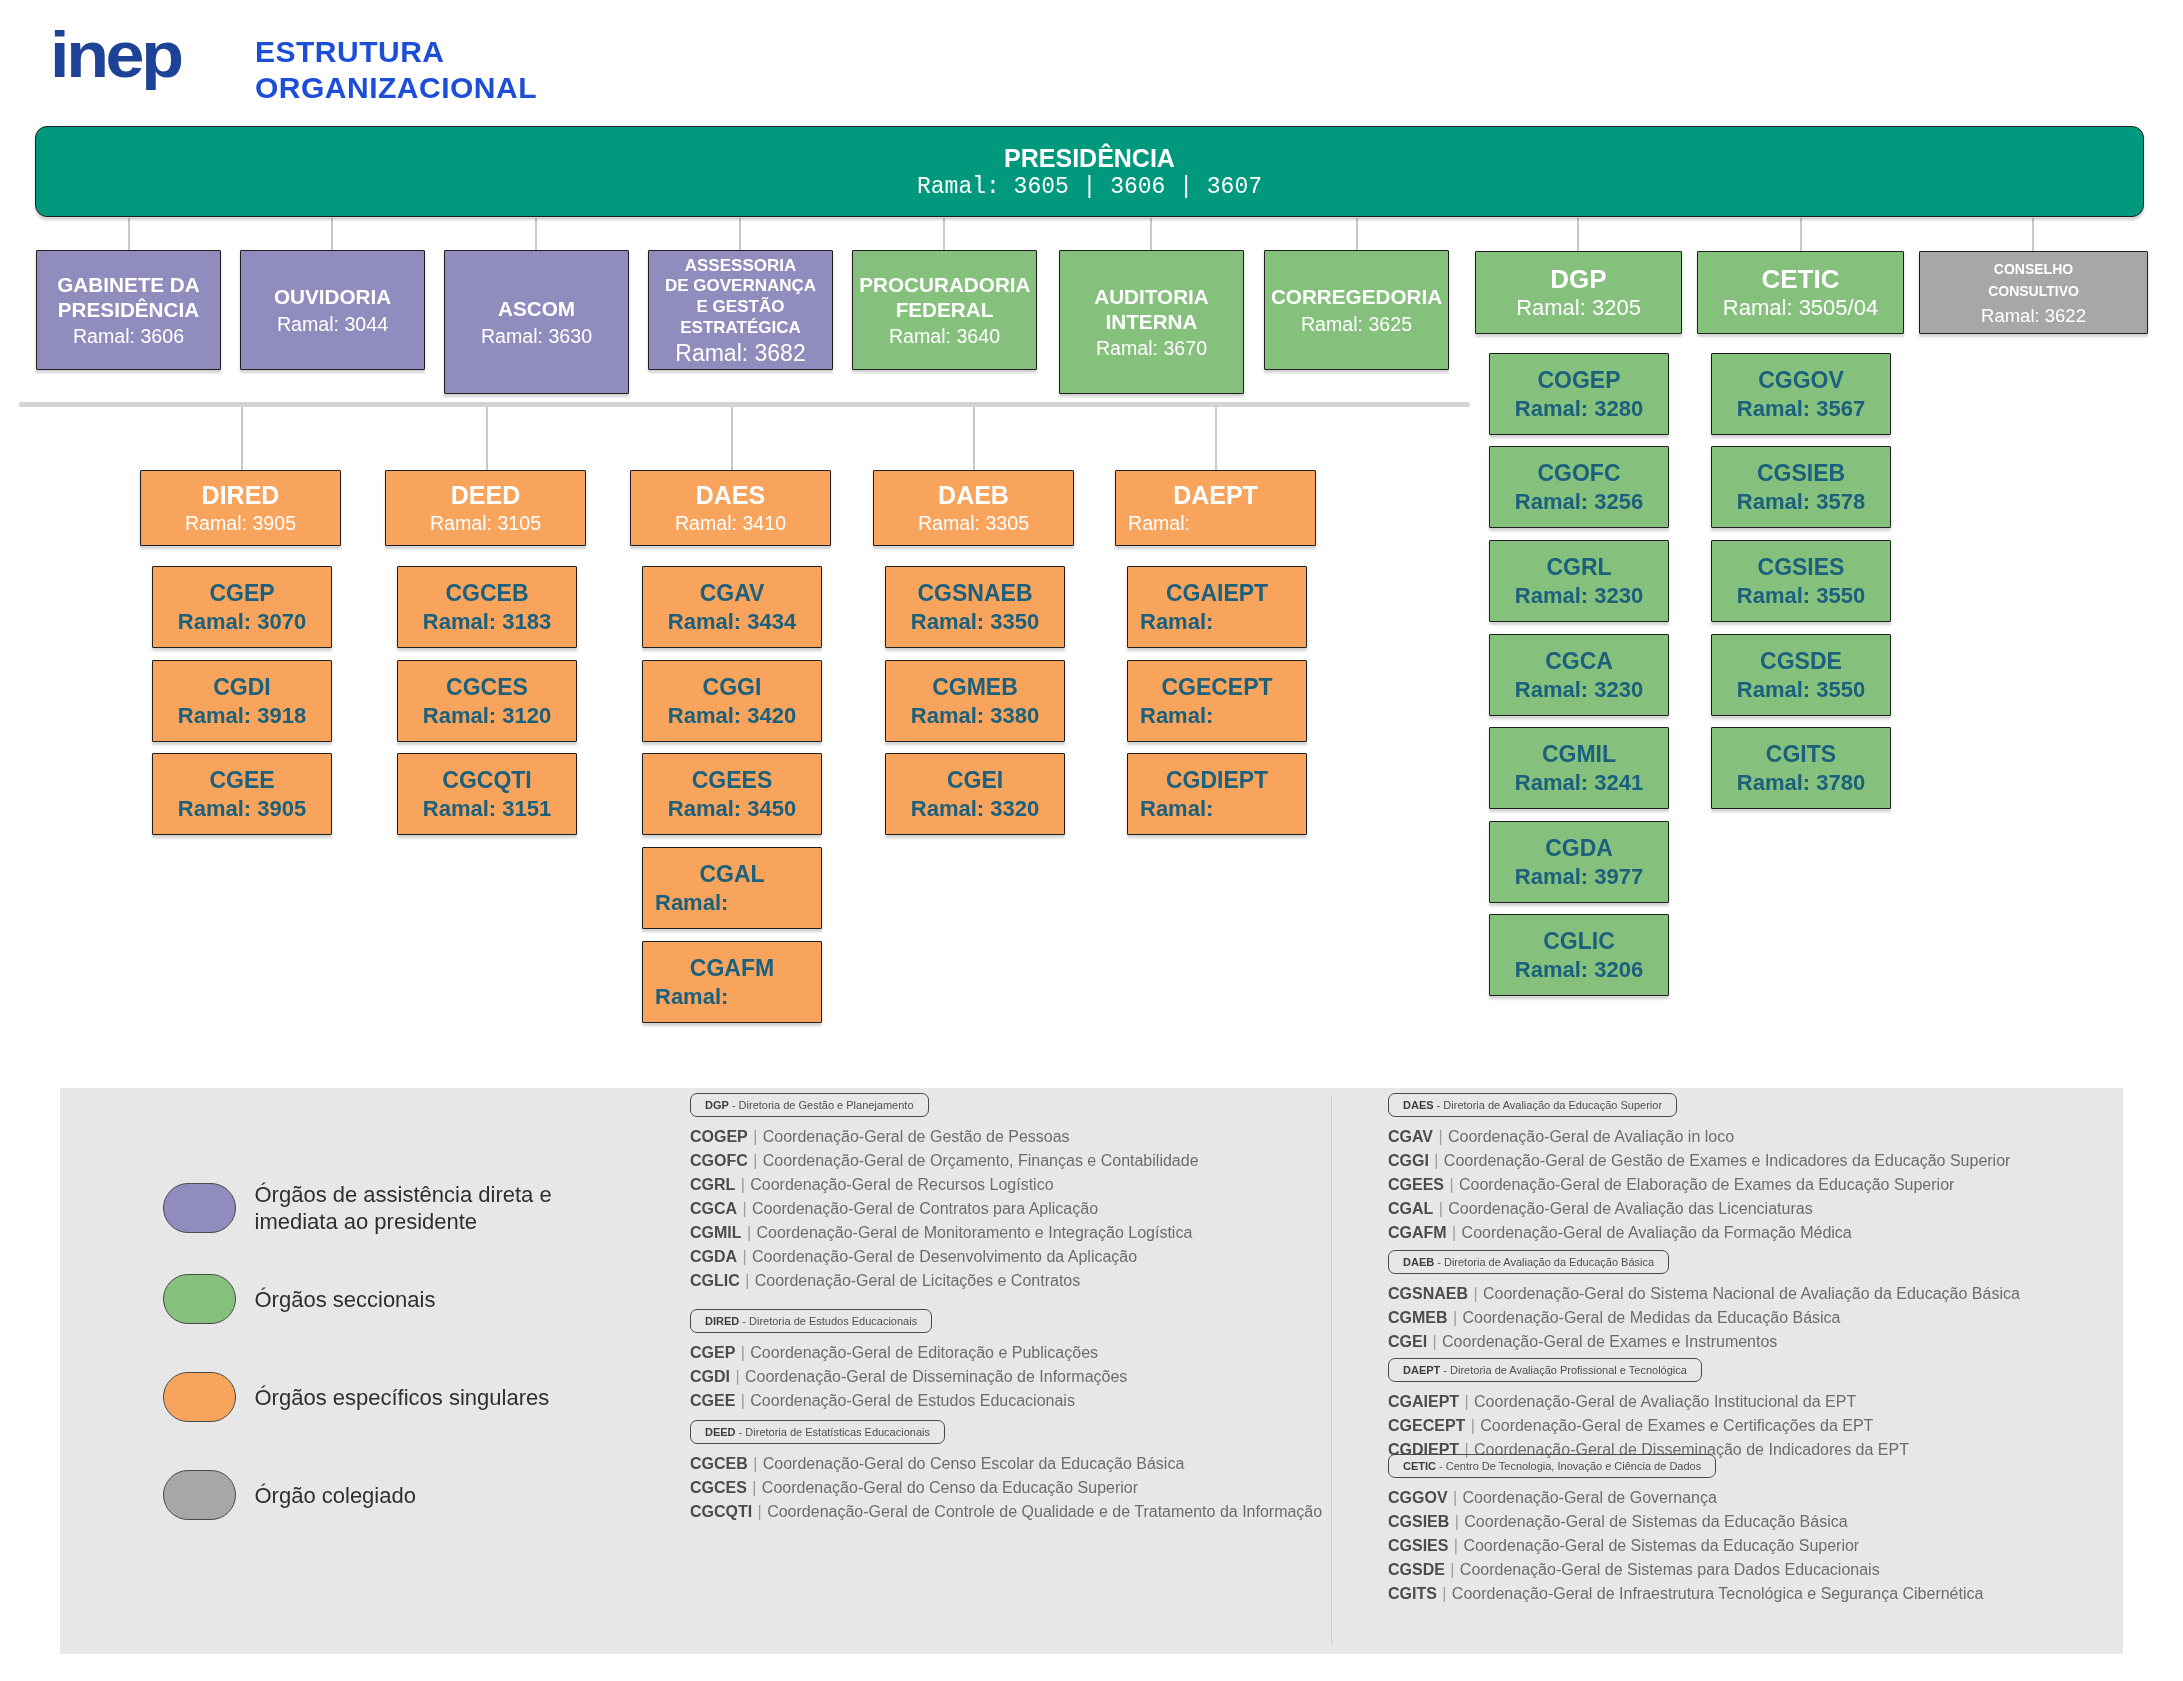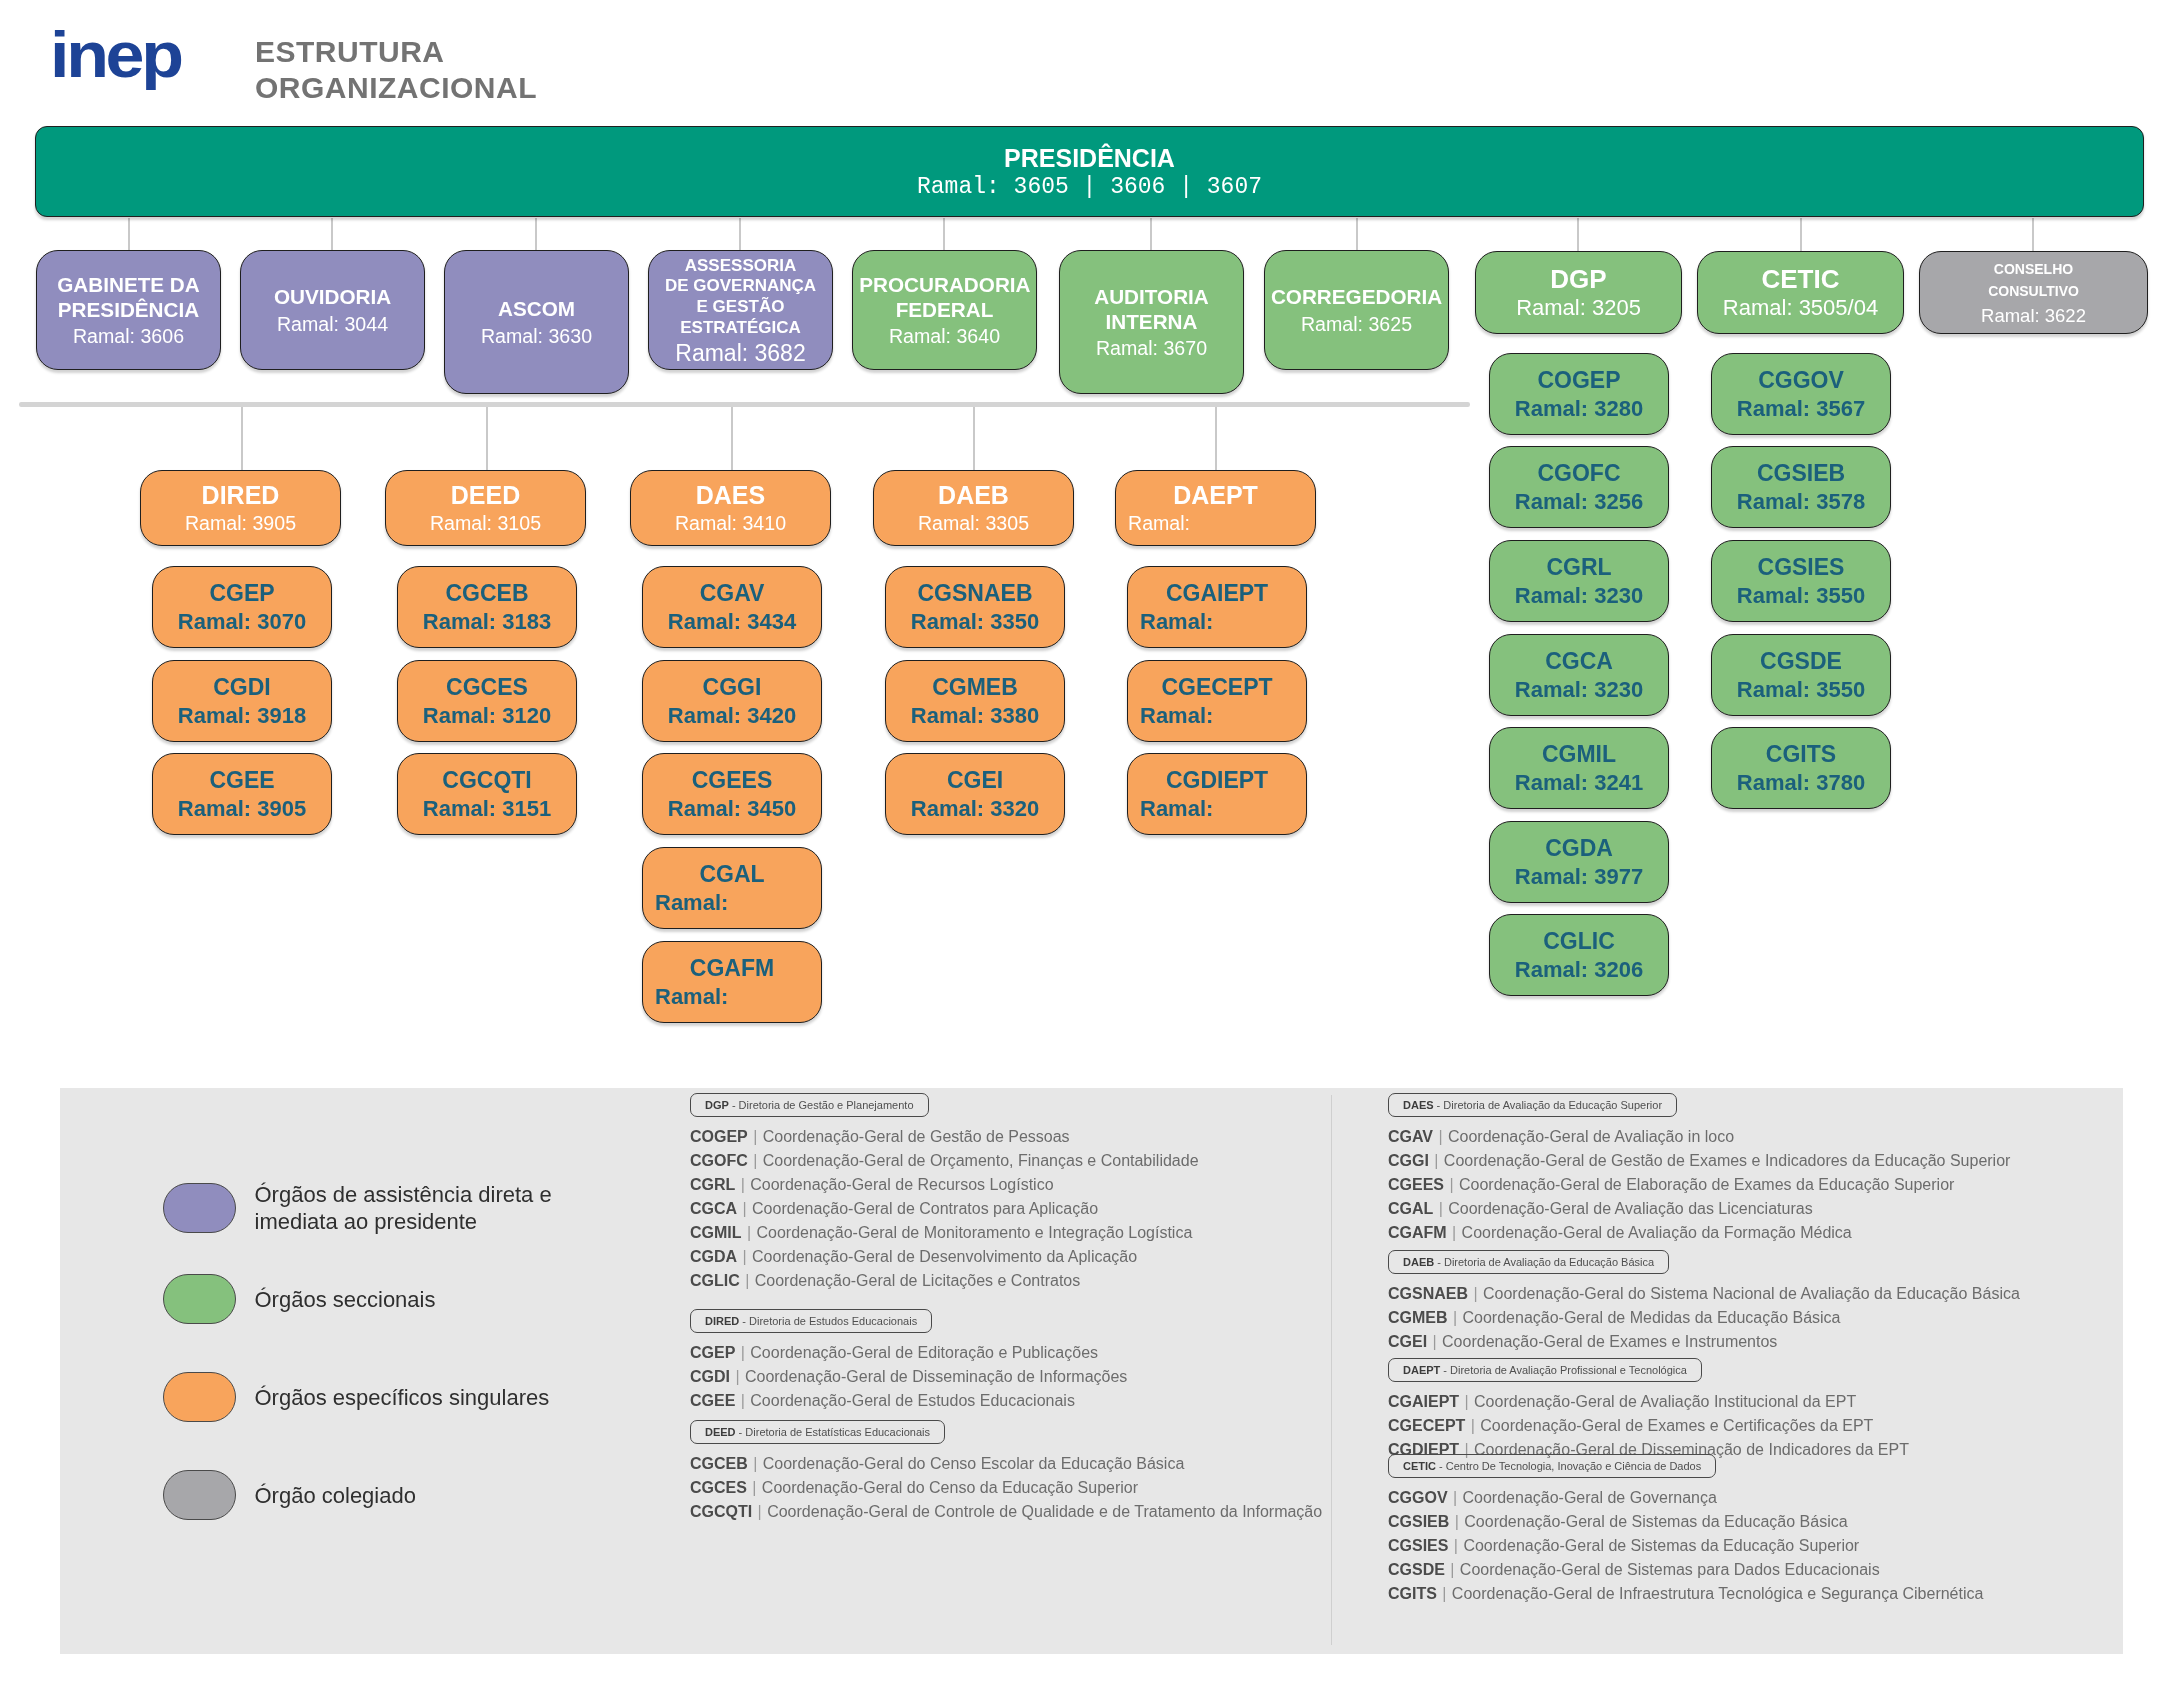--- a/index.html
+++ b/index.html
@@ -2,27 +2,27 @@
 <html style="font-size:8.7px"><head>
 <meta charset="utf-8">
 <style>
   html,body{margin:0;padding:0;background:#fff;}
   .stage{position:relative;width:2183px;height:1681px;background:#ffffff;overflow:hidden;
          font-family:"Liberation Sans", sans-serif;}
   
   .logo{position:absolute;left:50px;top:15.2px;font-size:70px;font-weight:900;color:#1D4396;
         letter-spacing:-3.3px;transform:scaleY(.92);}
   .htitle{position:absolute;left:255px;top:34px;font-size:30px;line-height:36px;font-weight:700;
-          color:#737373;letter-spacing:0.5px;}
+          color:#1d4ed8;letter-spacing:0.5px;}
   
   .vline{position:absolute;width:1.6px;background:#c9c9c9;}
   .hline{position:absolute;height:4.9px;background:#d4d4d4;border-radius:2.2px;}
   .divider{position:absolute;width:1.1px;background:#cfcfcf;}
   
-  .node{position:absolute;border:1.6px solid #1f1f1f;border-radius:22px;display:flex;
+  .node{position:absolute;border:1.6px solid #1f1f1f;border-radius:1px;display:flex;
         flex-direction:column;align-items:center;justify-content:center;text-align:center;
         row-gap:2.2px;box-shadow:0 2.7px 2.7px rgba(0,0,0,.18);box-sizing:border-box;}
   .teal{background:#00997D;color:#fff;}
   .purple{background:#908DBE;color:#fff;}
   .greenb{background:#85C17D;color:#fff;}
   .grayb{background:#A7A7AA;color:#fff;}
   .orange{background:#F8A45C;color:#fff;}
   .sub{color:#1B607C !important;}
   .nname{font-weight:700;font-size:20.7px;line-height:25px;padding:0 8.7px;white-space:pre-line;}
   .nramal{font-weight:500;font-size:19.6px;line-height:24px;padding:0 7.6px;}

